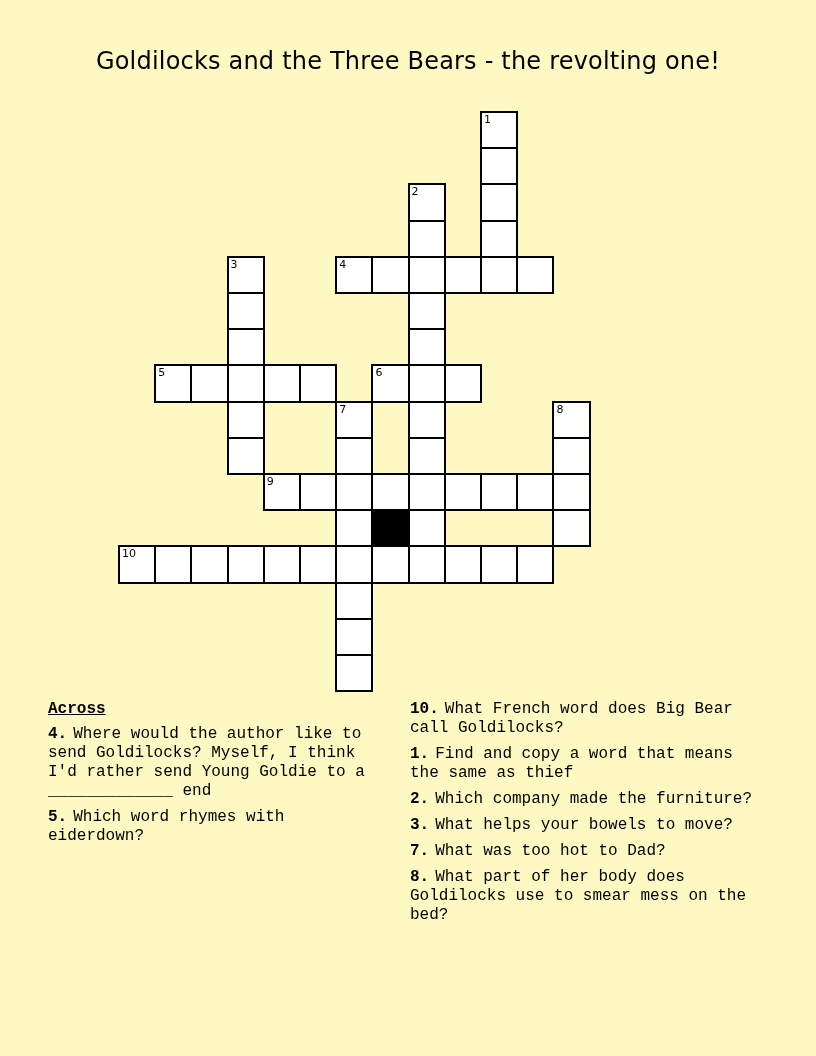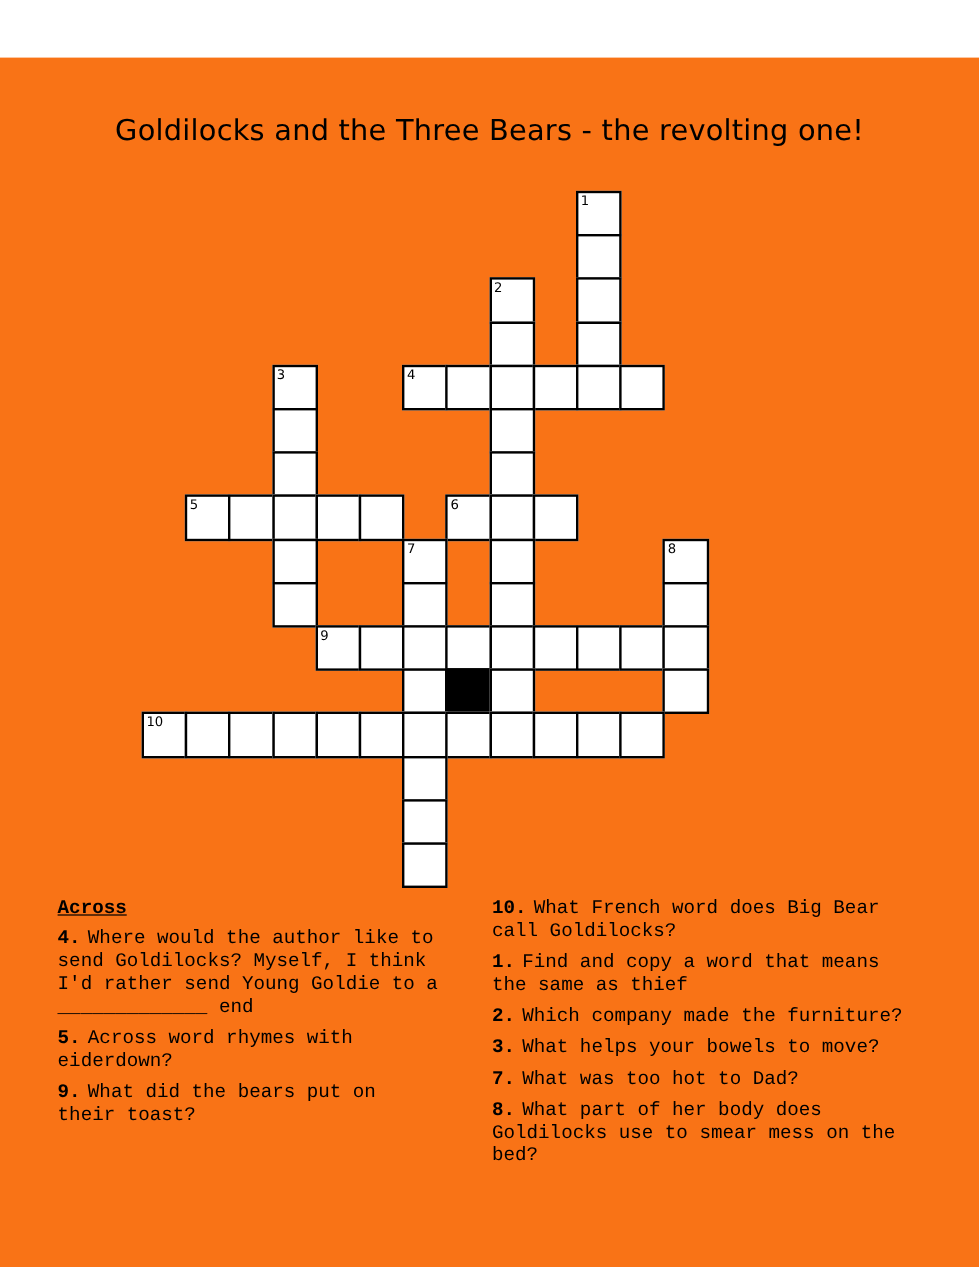--- a/index.html
+++ b/index.html
@@ -11,22 +11,21 @@
     width: 816px;
     height: 1056px;
     position: relative;
     font-family: "DejaVu Sans", sans-serif;
     color: #000000;
     overflow: hidden;
   }
   .page {
     position: absolute;
     inset: 0;
-    background: #f97316;
-    margin-top: 48px;
+    background: #fef9c3;
   }
   .title {
     position: absolute;
     top: 47px;
     left: 0;
     width: 100%;
     text-align: center;
     font-size: 24px;
     font-weight: 500;
     letter-spacing: 0.2px;
@@ -172,22 +171,21 @@
       <div class="cell" style="left: 362px; top: 434.4px;"></div>
       <div class="cell" style="left: 398.2px; top: 434.4px;"></div>
       <div class="cell" style="left: 217.2px; top: 470.6px;"></div>
       <div class="cell" style="left: 217.2px; top: 506.8px;"></div>
       <div class="cell" style="left: 217.2px; top: 543px;"></div>
     </div>
 
   <div class="clues-col clues-left">
     <div class="clue-heading">Across</div>
     <div class="clue"><b>4.</b><span>Where would the author like to send Goldilocks? Myself, I think I'd rather send Young Goldie to a _____________ end</span></div>
-    <div class="clue"><b>5.</b><span>Across word rhymes with eiderdown?</span></div>
-    <div class="clue"><b>9.</b><span>What did the bears put on their toast?</span></div>
+    <div class="clue"><b>5.</b><span>Which word rhymes with eiderdown?</span></div>
   </div>
 
   <div class="clues-col clues-right">
     <div class="clue"><b>10.</b><span>What French word does Big Bear call Goldilocks?</span></div>
     <div class="clue"><b>1.</b><span>Find and copy a word that means the same as thief</span></div>
     <div class="clue"><b>2.</b><span>Which company made the furniture?</span></div>
     <div class="clue"><b>3.</b><span>What helps your bowels to move?</span></div>
     <div class="clue"><b>7.</b><span>What was too hot to Dad?</span></div>
     <div class="clue"><b>8.</b><span>What part of her body does Goldilocks use to smear mess on the bed?</span></div>
   </div>

